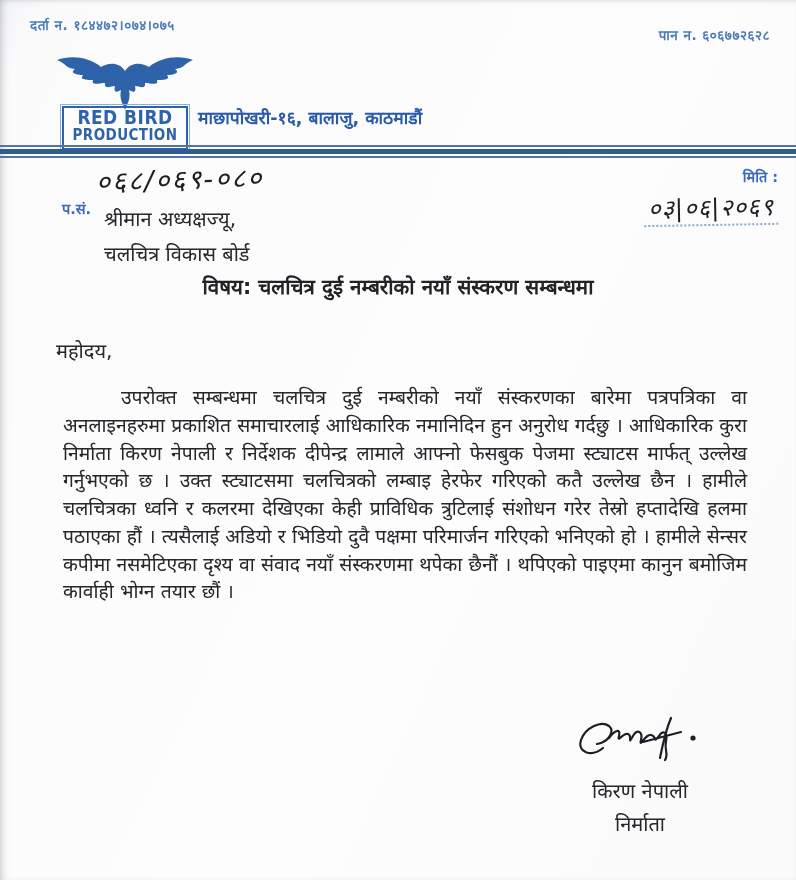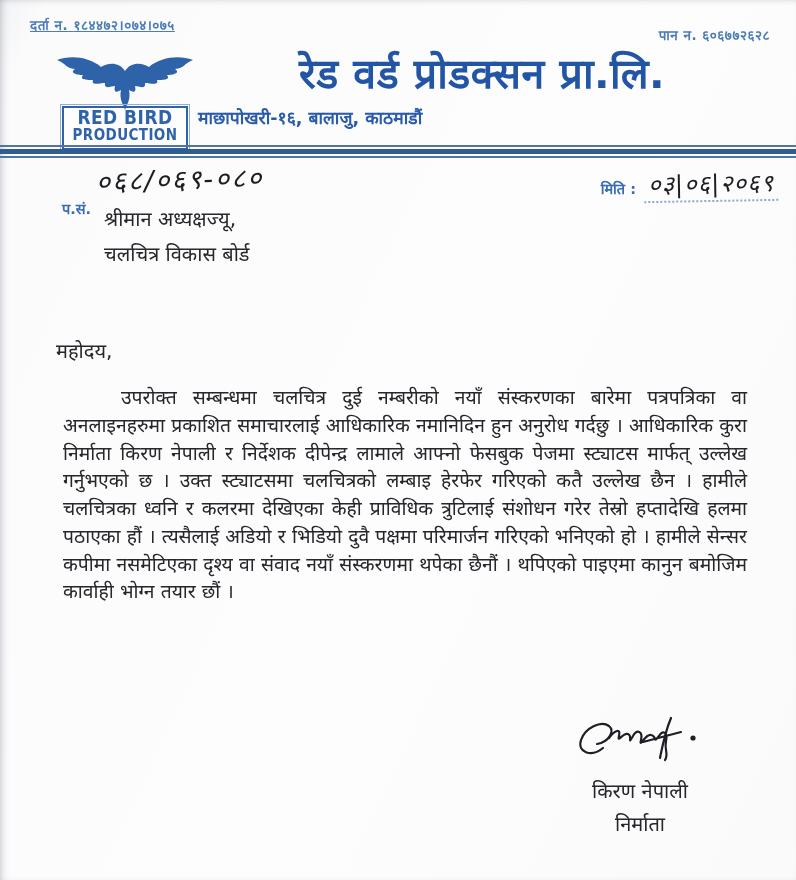--- a/index.html
+++ b/index.html
@@ -14,21 +14,21 @@
     width: 796px; height: 880px;
     background: linear-gradient(115deg, #f2f3f5 0%, #fbfbfc 4%, #fdfdfe 55%, #fafafb 100%);
     overflow: hidden;
     box-shadow: inset 6px 0 10px -6px rgba(60,65,80,.35), inset 0 4px 8px -6px rgba(60,65,80,.25);
     color: #26262b;
   }
 
   
   .reg-line {
     position: absolute; left: 30px; top: 16px;
-    font-size: 13.5px; font-weight: bold; color: #4c7cb6; letter-spacing: .5px; text-decoration: underline;
+    font-size: 13.5px; font-weight: bold; color: #4c7cb6; letter-spacing: .5px;
   }
   .pan-line {
     position: absolute; right: 26px; top: 26px;
     font-size: 13.5px; font-weight: bold; color: #4c7cb6; letter-spacing: .5px;
   }
 
   
   .logo {
     position: absolute; left: 52px; top: 54px; width: 146px; text-align: center;
   }
@@ -68,21 +68,21 @@
   .ref-label {
     position: absolute; left: 62px; top: 172px;
     font-size: 14.5px; font-weight: bold; color: #3a6cb0; margin-top: 26px;
   }
   .ref-value {
     position: absolute; left: 96px; top: 160px;
     font-size: 27px; font-style: italic; color: #1d1d22;
     font-family: "DejaVu Sans", sans-serif; transform: rotate(-1.5deg);
     letter-spacing: 2px;
   }
-  .date-wrap { position: absolute; right: 18px; top: 166px; display: flex; align-items: flex-end; }
+  .date-wrap { position: absolute; right: 18px; top: 166px; display: flex; align-items: flex-end; flex-direction: column; }
   .date-label { font-size: 14.5px; font-weight: bold; color: #3a6cb0; padding-bottom: 4px; }
   .date-value {
     font-size: 24px; font-style: italic; color: #1d1d22; margin-left: 8px;
     border-bottom: 2px dotted #8aa8cc; padding: 0 4px 1px; transform: rotate(-1deg);
     letter-spacing: 1px;
   }
 
   
   .addressee {
     position: absolute; left: 56px; top: 202px;
@@ -152,21 +152,20 @@
           C 124 1, 106 3, 94 13
           C 88 9, 76 7, 70 17 Z"></path>
       </svg>
     </span>
     <div class="logo-box">
       <div class="l1">RED BIRD</div>
       <div class="l2">PRODUCTION</div>
     </div>
   </div>
 
-  <div class="head-title">रेड वर्ड प्रोडक्सन प्रा.लि.</div>
   <div class="head-addr">माछापोखरी-१६, बालाजु, काठमाडौं</div>
 
   <div class="rule">
     <div class="thin"></div>
       <div class="gap"></div>
       <div class="thick"></div>
       <div class="gap"></div>
       <div class="thin"></div>
   </div>
 
@@ -175,20 +174,21 @@
   <div class="date-wrap">
     <span class="date-label">मिति :</span>
     <span class="date-value">०३|०६|२०६९</span>
   </div>
 
   <div class="addressee">
     <div>श्रीमान अध्यक्षज्यू,</div>
     <div>चलचित्र विकास बोर्ड</div>
   </div>
 
+  <div class="subject">विषय: चलचित्र दुई नम्बरीको नयाँ संस्करण सम्बन्धमा</div>
 
   <div class="salutation">महोदय,</div>
 
   <div class="body-text">
     <p class="indent">उपरोक्त सम्बन्धमा चलचित्र दुई नम्बरीको नयाँ संस्करणका बारेमा पत्रपत्रिका वा अनलाइनहरुमा प्रकाशित समाचारलाई आधिकारिक नमानिदिन हुन अनुरोध गर्दछु । आधिकारिक कुरा निर्माता किरण नेपाली र निर्देशक दीपेन्द्र लामाले आफ्नो फेसबुक पेजमा स्ट्याटस मार्फत् उल्लेख गर्नुभएको छ । उक्त स्ट्याटसमा चलचित्रको लम्बाइ हेरफेर गरिएको कतै उल्लेख छैन । हामीले चलचित्रका ध्वनि र कलरमा देखिएका केही प्राविधिक त्रुटिलाई संशोधन गरेर तेस्रो हप्तादेखि हलमा पठाएका हौं । त्यसैलाई अडियो र भिडियो दुवै पक्षमा परिमार्जन गरिएको भनिएको हो । हामीले सेन्सर कपीमा नसमेटिएका दृश्य वा संवाद नयाँ संस्करणमा थपेका छैनौं । थपिएको पाइएमा कानुन बमोजिम कार्वाही भोग्न तयार छौं ।</p>
   </div>
 
   <div class="sig-block">
     <span>
       <svg width="150" height="62" viewBox="0 0 150 62" aria-hidden="true">

